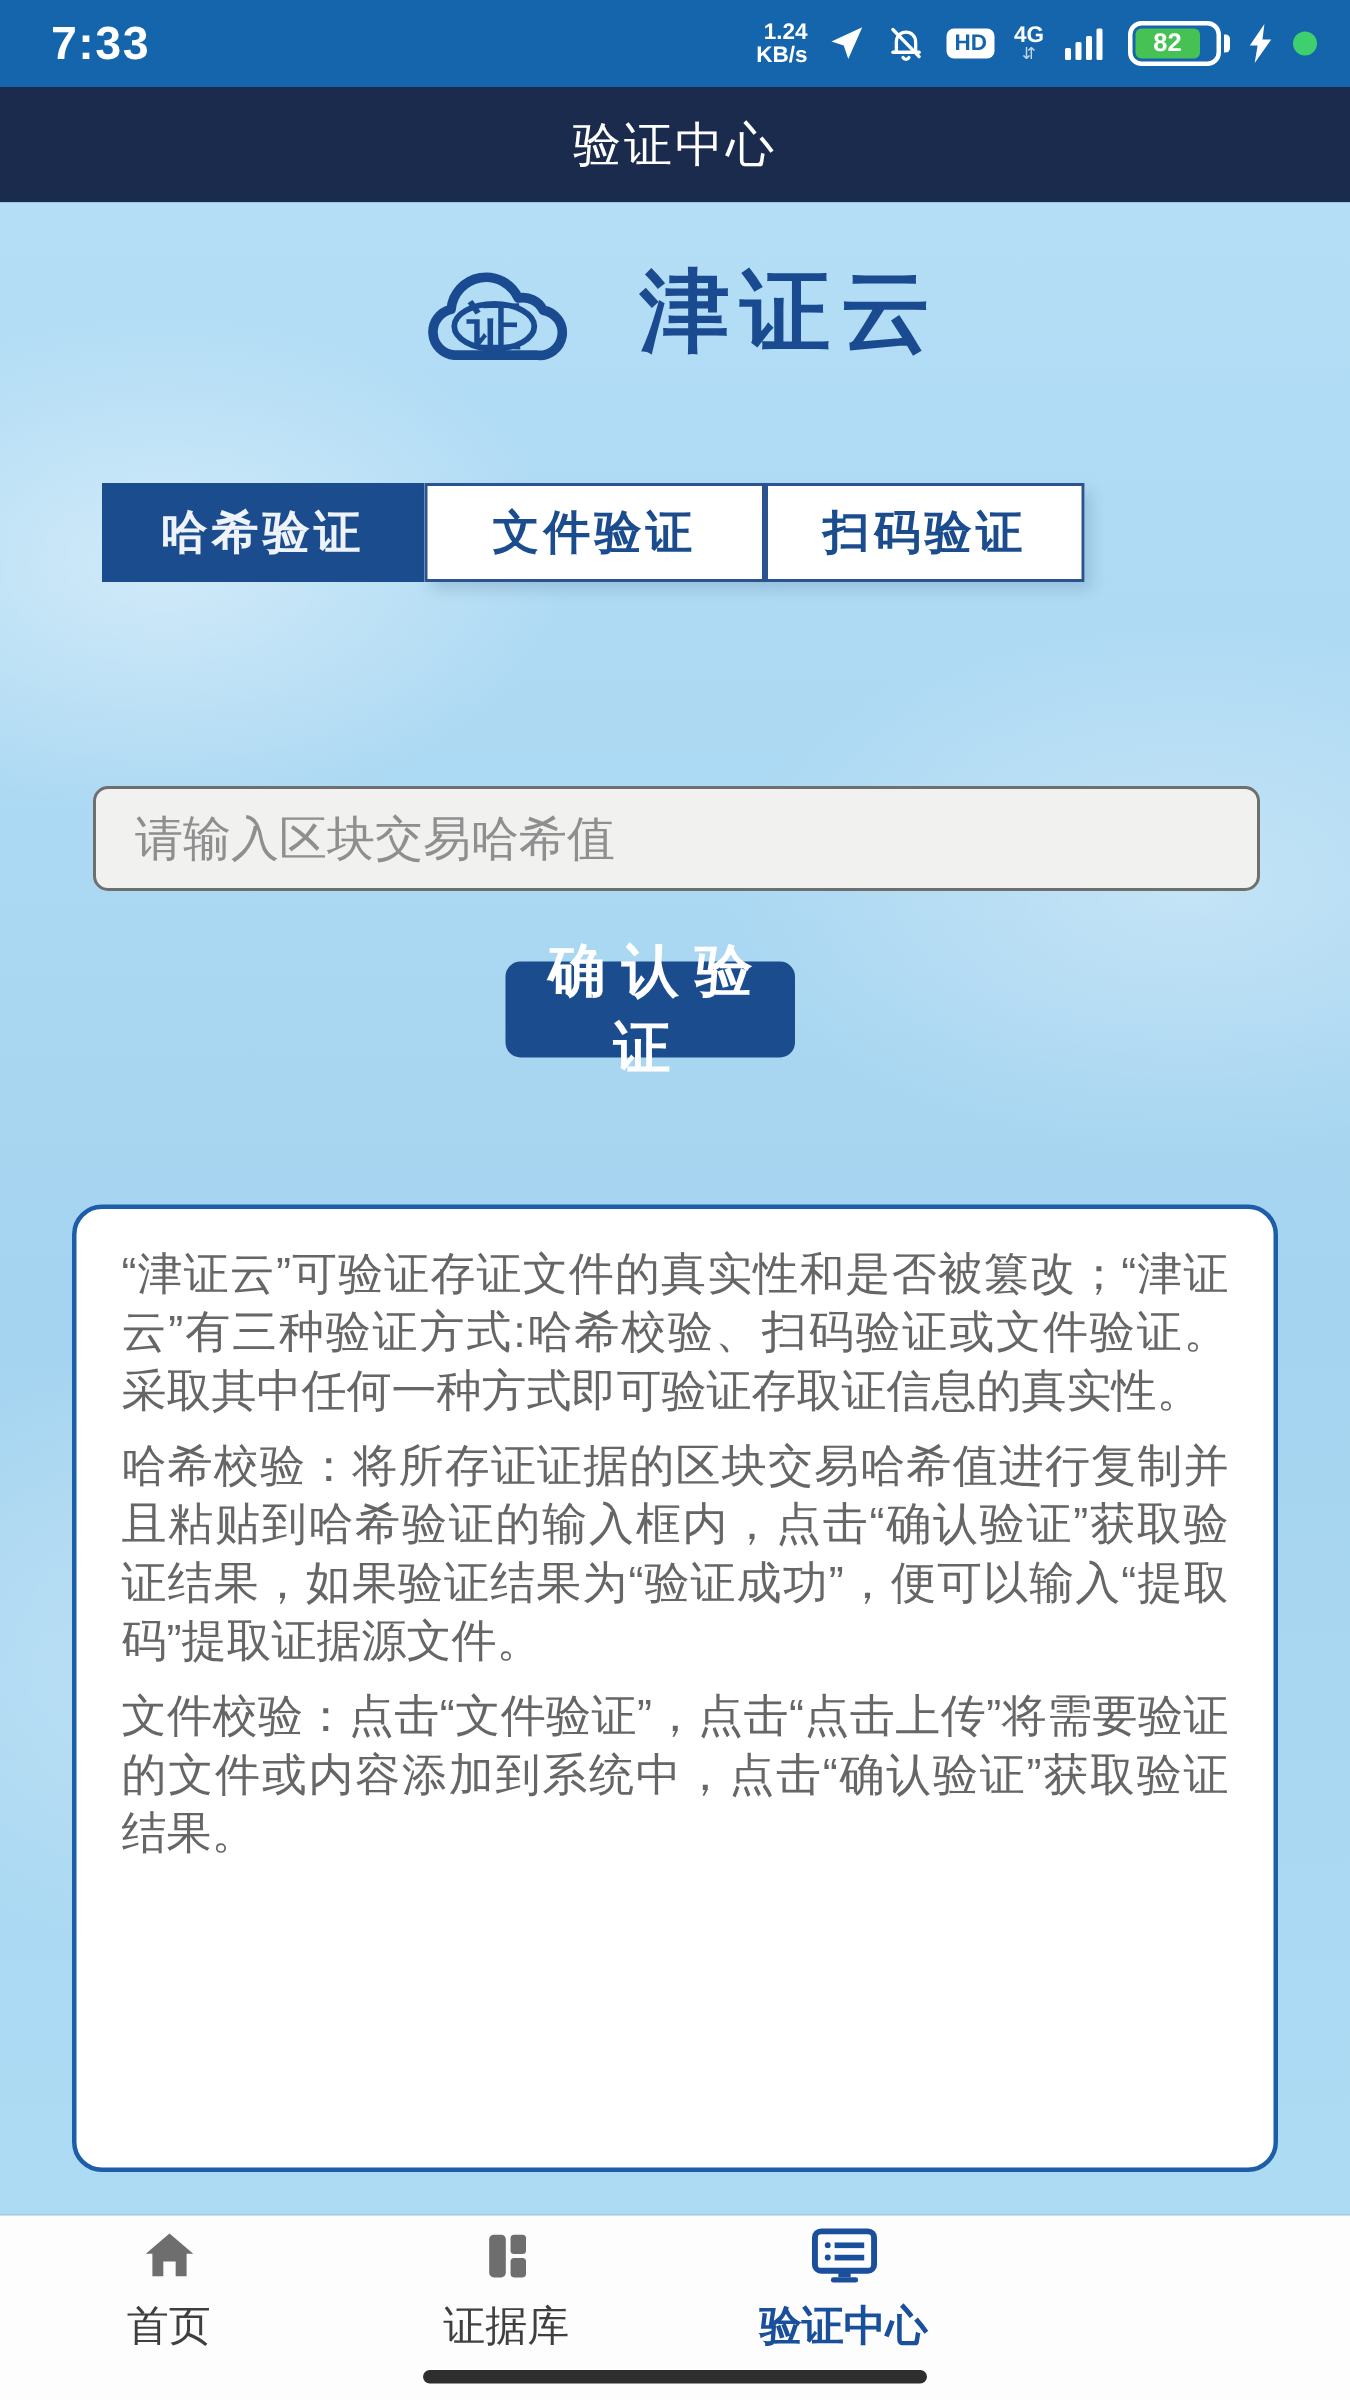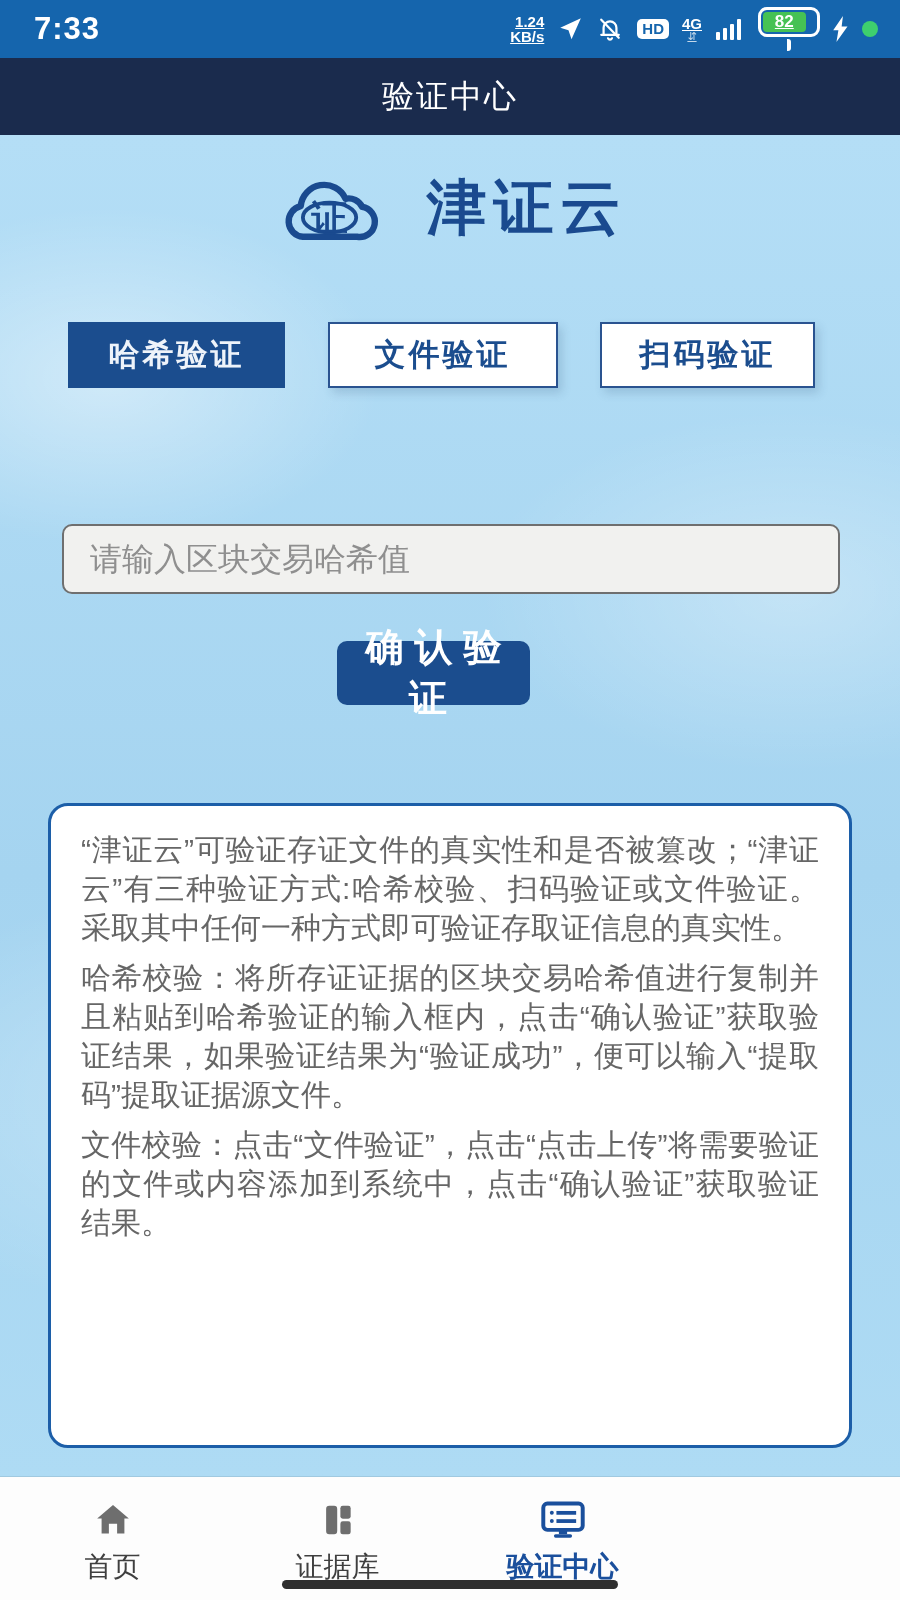--- a/index.html
+++ b/index.html
@@ -9,28 +9,28 @@
     background:#a9d7f2;
   }
   
   .status-bar{
     position:absolute;top:0;left:0;width:900px;height:58px;
     background:#1565ad;color:#fff;
     display:flex;align-items:center;justify-content:space-between;
     box-sizing:border-box;padding:0 22px 0 34px;
   }
   .status-time{font-size:31px;font-weight:600;letter-spacing:1px;}
-  .status-right{display:flex;align-items:center;gap:13px;text-decoration:underline;}
+  .status-right{display:flex;align-items:center;gap:13px;}
   .net-speed{display:flex;flex-direction:column;align-items:flex-end;line-height:15px;font-size:15px;font-weight:700;}
   .sb-icon{display:flex;align-items:center;}
   .hd-badge{background:#fff;color:#1565ad;font-size:15px;font-weight:800;border-radius:5px;padding:2px 5px;line-height:16px;}
   .fourg{display:flex;flex-direction:column;align-items:center;line-height:14px;}
   .fourg .g{font-size:15px;font-weight:800;}
   .fourg .arrows{font-size:11px;opacity:.75;line-height:10px;}
-  .battery{display:flex;align-items:center;gap:2px;flex-direction:column;}
+  .battery{display:flex;align-items:center;gap:2px;}
   .battery-body{width:62px;height:30px;border:3px solid #fff;border-radius:9px;box-sizing:border-box;padding:2px;display:flex;}
   .battery-fill{width:82%;background:#46c254;border-radius:4px;display:flex;align-items:center;justify-content:center;
     color:#fff;font-size:17px;font-weight:700;}
   .battery-cap{width:4px;height:12px;background:#fff;border-radius:0 3px 3px 0;}
   .green-dot{width:16px;height:16px;border-radius:50%;background:#3ecf6e;}
   
   .app-header{
     position:absolute;top:58px;left:0;width:900px;height:77px;background:#1a2b4d;
     display:flex;align-items:center;justify-content:center;
   }
@@ -43,21 +43,21 @@
       radial-gradient(ellipse 420px 260px at 12% 18%, rgba(255,255,255,.42), rgba(255,255,255,0) 65%),
       radial-gradient(ellipse 520px 300px at 88% 34%, rgba(255,255,255,.30), rgba(255,255,255,0) 60%),
       radial-gradient(ellipse 640px 340px at 28% 72%, rgba(255,255,255,.32), rgba(255,255,255,0) 65%),
       linear-gradient(180deg,#b4def6 0%,#a5d4f0 55%,#aedbf4 100%);
   }
   
   .logo-row{position:absolute;top:33px;left:0;width:900px;display:flex;align-items:center;justify-content:center;gap:26px;}
   .logo-cloud{width:128px;height:78px;color:#1a4a8f;}
   .brand-name{font-size:60px;font-weight:800;color:#1a4a8f;letter-spacing:7px;}
   
-  .tabs{position:absolute;top:187px;left:68px;width:747px;display:flex;justify-content:space-between;}
+  .tabs{position:absolute;top:187px;left:68px;width:655px;display:flex;justify-content:space-between;}
   .tab{height:66px;box-sizing:border-box;display:flex;align-items:center;justify-content:center;
     font-size:31px;font-weight:700;letter-spacing:3px;cursor:pointer;}
   .tab-hash{width:217px;background:#1b4d8e;color:#eef3fa;}
   .tab-file{width:230px;background:#fff;color:#1b4d8e;border:2px solid #2a5390;box-shadow:4px 5px 9px rgba(40,70,110,.18);}
   .tab-scan{width:215px;background:#fff;color:#1b4d8e;border:2px solid #2a5390;box-shadow:4px 5px 9px rgba(40,70,110,.18);}
   
   .hash-input{
     position:absolute;top:353px;left:62px;width:778px;height:70px;box-sizing:border-box;
     background:#f1f1ef;border:2px solid #6f6f6f;border-radius:10px;
     padding:0 26px;font-size:32px;color:#444;outline:none;
@@ -85,21 +85,21 @@
     padding:8px 18px 8px 26px;border-radius:8px 18px 8px 18px;
     margin:6px 0 16px 16px;
   }
   .notice-text p{margin:0 0 11px 0;font-size:30px;line-height:39px;color:#666;text-align:justify;}
   .notice-text p:last-child{margin-bottom:0;}
   
   .bottom-nav{
     position:absolute;top:1477px;left:0;width:900px;height:123px;background:#fdfdfd;
     display:flex;box-shadow:0 -1px 0 rgba(0,0,0,.08);
   }
-  .nav-item{width:225px;display:flex;flex-direction:column;align-items:center;padding-top:22px;cursor:pointer;color:#6e6e6e;}
+  .nav-item{width:225px;display:flex;flex-direction:column;align-items:center;padding-top:6px;cursor:pointer;color:#6e6e6e;}
   .nav-item .nav-label{font-size:28px;color:#3f3f3f;margin-top:7px;}
   .nav-item.active{color:#1a4f9c;}
   .nav-item.active .nav-label{color:#1a4f9c;font-weight:700;}
   .nav-icon{height:42px;display:flex;align-items:center;justify-content:center;}
   .home-indicator{
     position:absolute;left:282px;top:103px;width:336px;height:9px;border-radius:5px;background:#2e2e2e;
   }
 </style>
 </head>
 <body>

